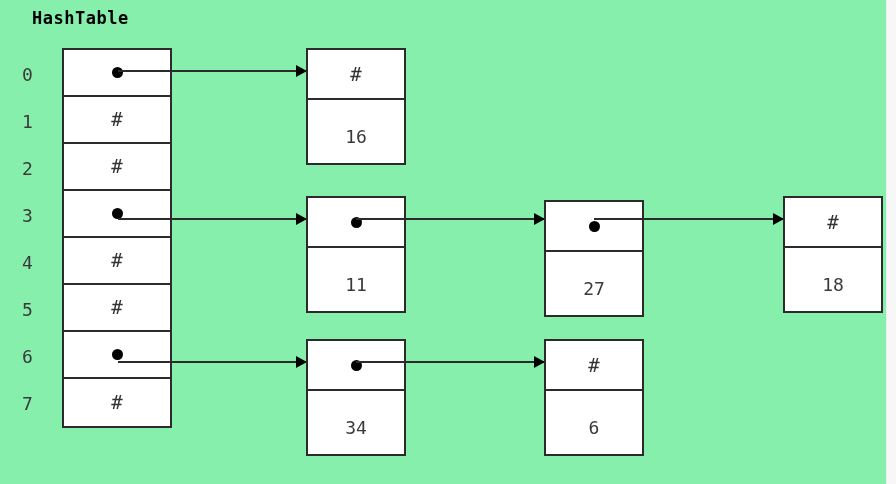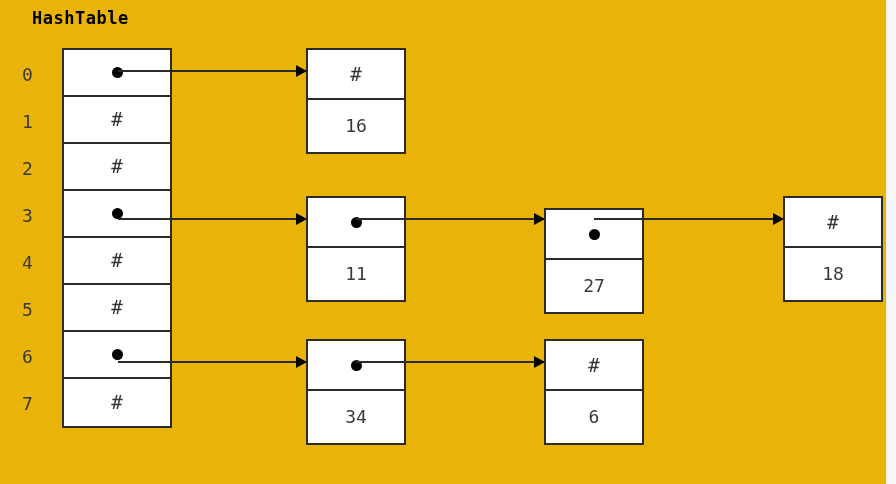--- a/index.html
+++ b/index.html
@@ -14,21 +14,21 @@
     overflow: hidden;
     font-family: "DejaVu Sans Mono", monospace;
   }
 
   #canvas {
     position: absolute;
     left: 0;
     top: 0;
     width: 896px;
     height: 484px;
-    background: #eab308;
+    background: #86efac;
   }
 
   
   .page-edge {
     position: absolute;
     top: 0;
     left: 886px;
     width: 10px;
     height: 484px;
     background: #f7f7f7;
@@ -113,20 +113,21 @@
     justify-content: center;
     background: #ffffff;
   }
   .node-value {
     height: 52px;
     box-sizing: border-box;
     display: flex;
     align-items: center;
     justify-content: center;
     background: #ffffff;
+    margin-top: 11px;
   }
   .node-null {
     font-family: "DejaVu Sans Mono", monospace;
     font-size: 19px;
     color: #333333;
     line-height: 1;
   }
   .node-dot {
     width: 11px;
     height: 11px;
@@ -220,21 +221,21 @@
     <div class="node-next">
       <span class="node-dot"></span>
     </div>
     <div class="node-value">
       <span class="node-val-text">11</span>
     </div>
   </div>
 
   <div class="arrow" style="left:356px; top:218px; width:188px;"></div>
 
-  <div class="node" style="left:544px; top:208px;">
+  <div class="node" style="left:544px; top:200px;">
     <div class="node-next">
       <span class="node-dot"></span>
     </div>
     <div class="node-value">
       <span class="node-val-text">27</span>
     </div>
   </div>
 
   <div class="arrow" style="left:594px; top:218px; width:189px;"></div>
 

